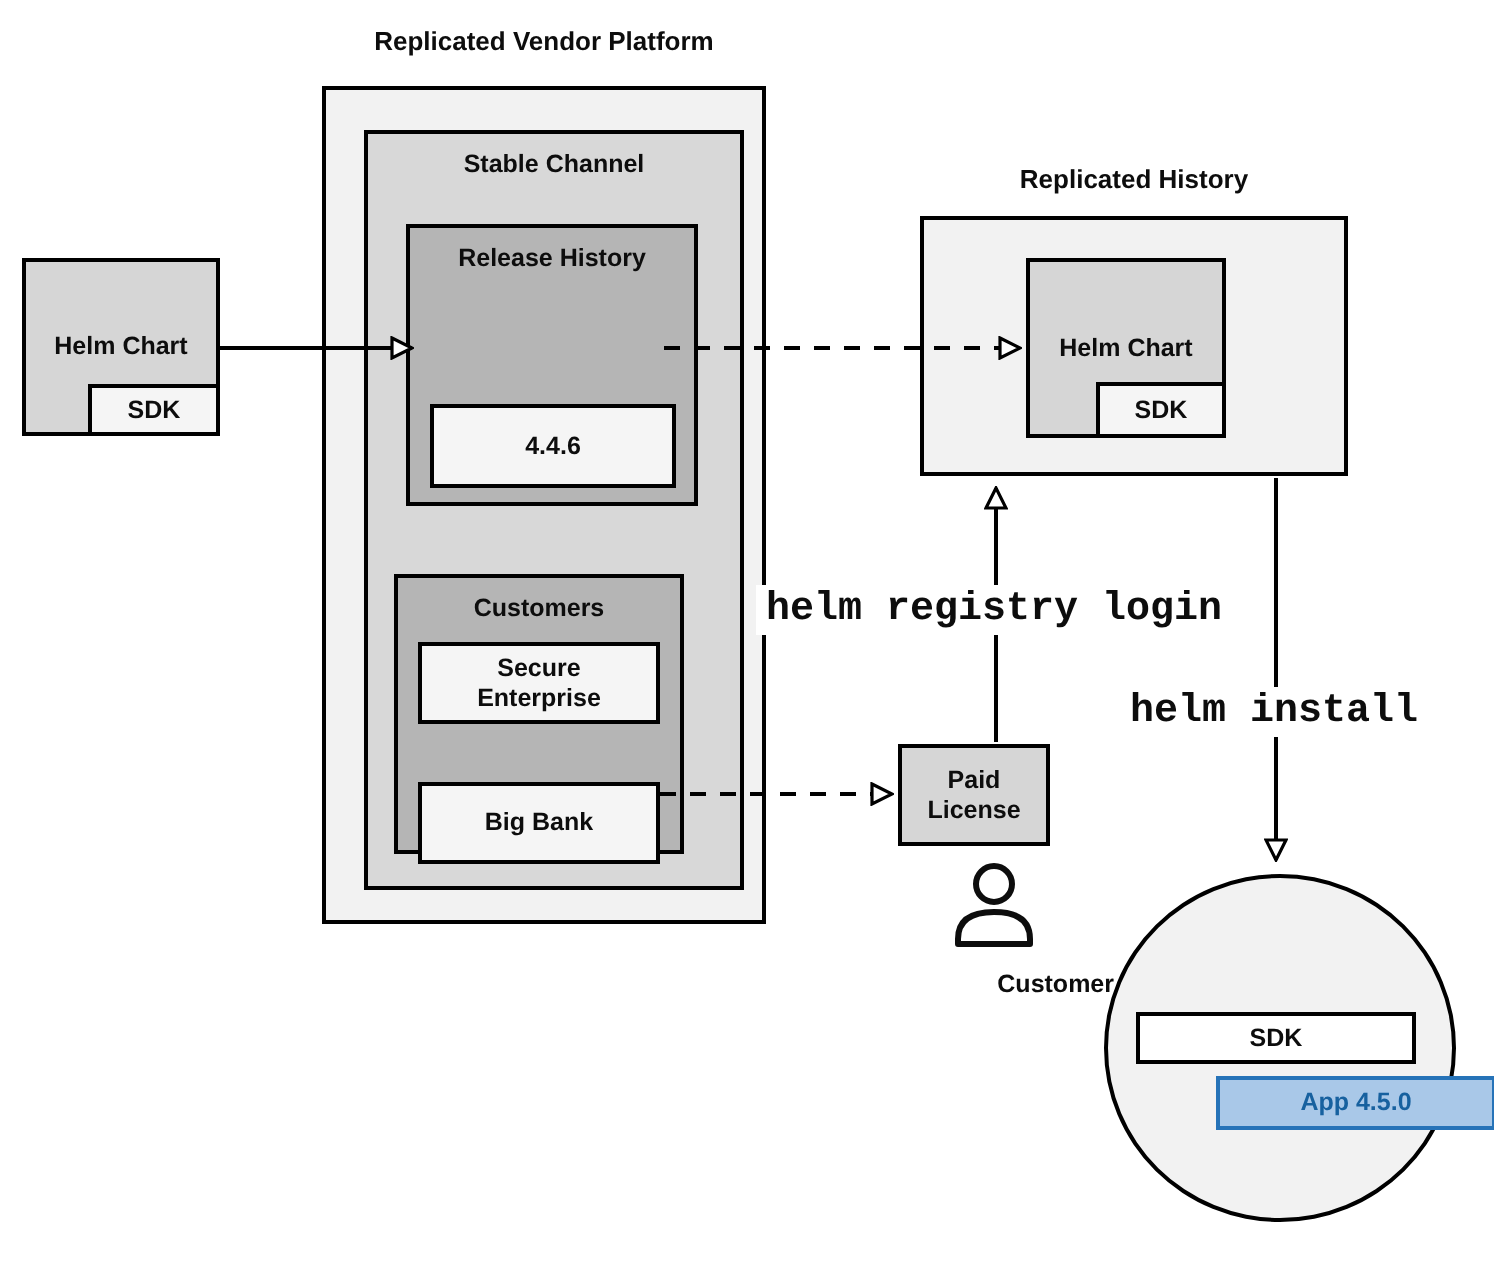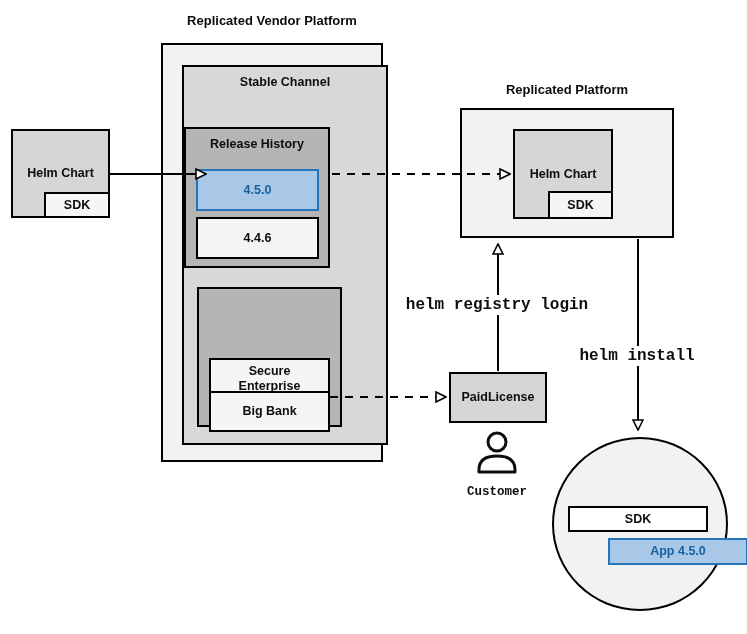--- a/index.html
+++ b/index.html
@@ -20,82 +20,80 @@
     box-sizing:border-box;background:var(--near-white);display:flex;align-items:center;justify-content:center;}
   .platform{background:var(--gray-lightest);}
   .stable{background:var(--gray-light);}
   .innergroup{background:var(--gray-mid);}
   .itembox{background:var(--near-white);align-items:center;}
   .graybox{background:var(--gray-box);}
   .highlight{background:var(--highlight-fill);border-color:var(--highlight-border);}
   .highlight .lbl{color:var(--highlight-text);}
   .circle{border-radius:50%;background:var(--gray-lightest);}
   .cmd{position:absolute;transform:translate(-50%,-50%);background:var(--canvas-bg);
-    font-family:"Liberation Mono",monospace;font-weight:bold;font-size:16px;color:#0d0d0d;
+    font-family:"Liberation Mono",monospace;font-weight:bold;font-size:20px;color:#0d0d0d;
     padding:1px 5px;white-space:nowrap;z-index:6;}
   .overlay{position:absolute;left:0;top:0;z-index:5;pointer-events:none;}
   .person{position:absolute;z-index:4;}
-  .custlabel{position:absolute;text-align:center;font-weight:bold;font-size:12.5px;line-height:16px;color:#0d0d0d;font-family:Liberation Mono, monospace;}
+  .custlabel{position:absolute;text-align:right;font-weight:bold;font-size:12.5px;line-height:16px;color:#0d0d0d;}
 </style>
 </head>
 <body>
 
 <div class="canvas">
 
   <div class="title" style="left:161px;top:13px;width:222px;">Replicated Vendor Platform</div>
 
   <div class="box platform" style="left:161px;top:43px;width:222px;height:419px;">
 
-    <div class="box stable" style="left:19px;top:20px;width:206px;height:380px;">
+    <div class="box stable" style="left:19px;top:20px;width:190px;height:380px;">
       <div class="toplabel lbl">Stable Channel</div>
 
-      <div class="box innergroup" style="left:0;top:45px;width:146px;height:141px;margin-top:15px;">
+      <div class="box innergroup" style="left:19px;top:45px;width:146px;height:141px;">
         <div class="toplabel lbl">Release History</div>
 
-        <div class="box highlight centered" style="left:10px;top:40px;width:123px;height:42px;">
-          <span class="lbl">4.5.0</span>
-        </div>
 
         <div class="box itembox centered" style="left:10px;top:88px;width:123px;height:42px;">
           <span class="lbl">4.4.6</span>
         </div>
       </div>
 
       <div class="box innergroup" style="left:13px;top:220px;width:145px;height:140px;">
+        <div class="toplabel lbl">Customers</div>
 
-        <div class="box itembox centered" style="left:10px;top:32px;width:121px;height:41px;margin-top:37px;">
+        <div class="box itembox centered" style="left:10px;top:32px;width:121px;height:41px;">
           <span class="lbl" style="max-width:80px;">Secure Enterprise</span>
         </div>
 
         <div class="box itembox centered" style="left:10px;top:102px;width:121px;height:41px;">
           <span class="lbl">Big Bank</span>
         </div>
       </div>
     </div>
   </div>
 
   <div class="box graybox centered" style="left:11px;top:129px;width:99px;height:89px;">
     <span class="lbl">Helm Chart</span>
     <div class="corner-badge" style="width:66px;height:26px;">
       <span class="lbl">SDK</span>
     </div>
   </div>
 
-  <div class="title" style="left:460px;top:82px;width:214px;">Replicated Platform</div>
+  <div class="title" style="left:460px;top:82px;width:214px;">Replicated History</div>
 
   <div class="box platform" style="left:460px;top:108px;width:214px;height:130px;">
     <div class="box graybox centered" style="left:51px;top:19px;width:100px;height:90px;">
       <span class="lbl">Helm Chart</span>
       <div class="corner-badge" style="width:65px;height:28px;">
         <span class="lbl">SDK</span>
       </div>
     </div>
   </div>
 
-  <div class="box graybox centered" style="left:449px;top:372px;width:98px;height:51px;flex-direction:row;">
+  <div class="box graybox centered" style="left:449px;top:372px;width:76px;height:51px;flex-direction:column;">
     <span class="lbl">Paid</span>
     <span class="lbl">License</span>
   </div>
 
   <svg class="person" style="left:474px;top:430px;" width="46" height="46" viewBox="0 0 46 46">
     <circle cx="23" cy="12" r="9" fill="#ffffff" stroke="#0d0d0d" stroke-width="3"></circle>
     <path d="M5 42 L5 39.5 C5 29 13 26 23 26 C33 26 41 29 41 39.5 L41 42 Z" fill="#ffffff" stroke="#0d0d0d" stroke-width="3" stroke-linejoin="round"></path>
   </svg>
   <div class="custlabel" style="left:437px;top:484px;width:120px;">
     <div>Customer</div>

